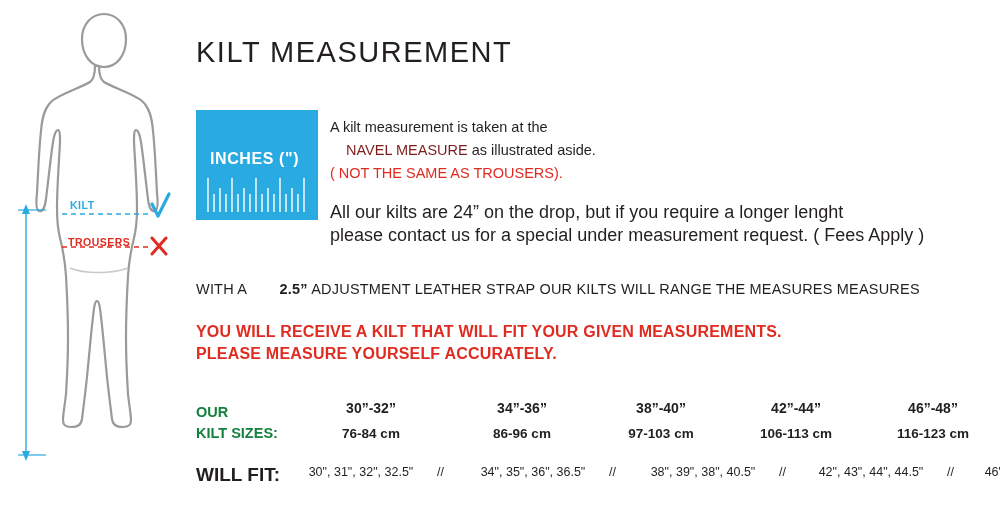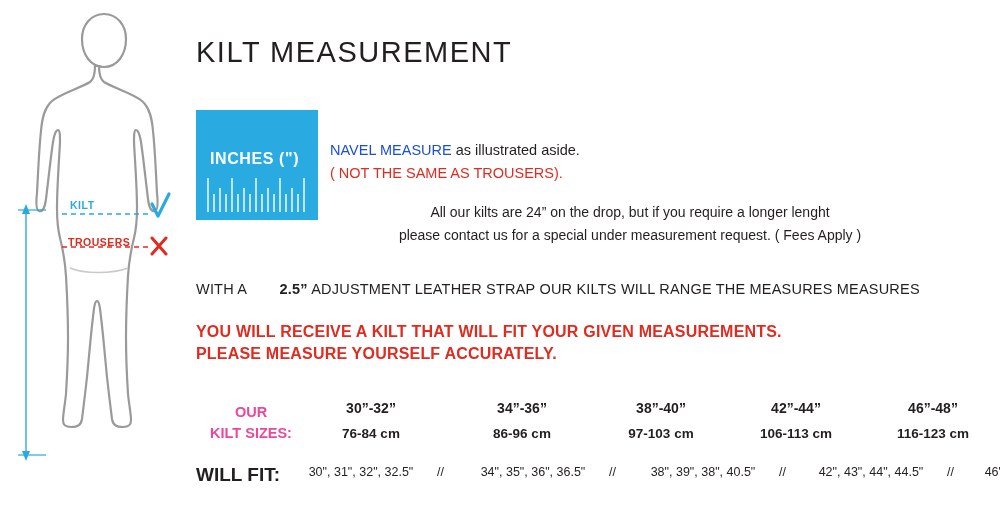--- a/index.html
+++ b/index.html
@@ -65,31 +65,30 @@
 
   
   #para-1 {
     position: absolute;
     left: 330px; top: 116px;
     font-size: 14.5px;
     line-height: 23px;
     color: #231f20;
     width: 560px;
   }
-  .navel { color: #1d4ed8; }
+  .navel { color: #7f1d1d; margin-left: 16px; }
   .nottrousers { color: #e02b20; }
 
   #para-2 {
     position: absolute;
     left: 330px; top: 201px;
-    font-size: 14px;
+    font-size: 18px;
     line-height: 23px;
     color: #231f20;
     width: 600px;
-    text-align: center;
   }
 
   
   #strap-line {
     position: absolute;
     left: 196px; top: 281px;
     font-size: 14.5px;
     letter-spacing: 0.2px;
     color: #231f20;
     white-space: nowrap;
@@ -109,26 +108,25 @@
 
   
   #sizes {
     position: absolute;
     left: 196px; top: 400px;
     width: 790px;
   }
   #our-kilt-sizes {
     position: absolute;
     left: 0; top: 2px;
-    color: #ec4899;
+    color: #15803d;
     font-weight: bold;
     font-size: 14.5px;
     line-height: 21px;
     width: 110px;
-    text-align: center;
   }
   .size-col {
     position: absolute;
     top: 0;
     text-align: center;
     width: 130px;
     font-weight: bold;
   }
   .size-in { font-size: 14px; color: #231f20; }
   .size-cm { font-size: 13.5px; color: #231f20; margin-top: 10px; }
@@ -225,21 +223,21 @@
         <line x1="74" y1="44" x2="74" y2="10"></line>
         <line x1="80" y1="44" x2="80" y2="26"></line>
         <line x1="86" y1="44" x2="86" y2="20"></line>
         <line x1="92" y1="44" x2="92" y2="26"></line>
         <line x1="98" y1="44" x2="98" y2="10"></line>
       </g>
     </svg>
   </div>
 
   <div id="para-1">
-    <br>
+    <span>A kilt measurement is taken at the</span><br>
     <span class="navel">NAVEL MEASURE</span><span> as illustrated aside.</span><br>
     <span class="nottrousers">( NOT THE SAME AS TROUSERS).</span>
   </div>
 
   <div id="para-2">
     <span>All our kilts are 24” on the drop, but if you require a longer lenght</span><br>
     <span>please contact us for a special under measurement request. ( Fees Apply )</span>
   </div>
 
   <div id="strap-line">

